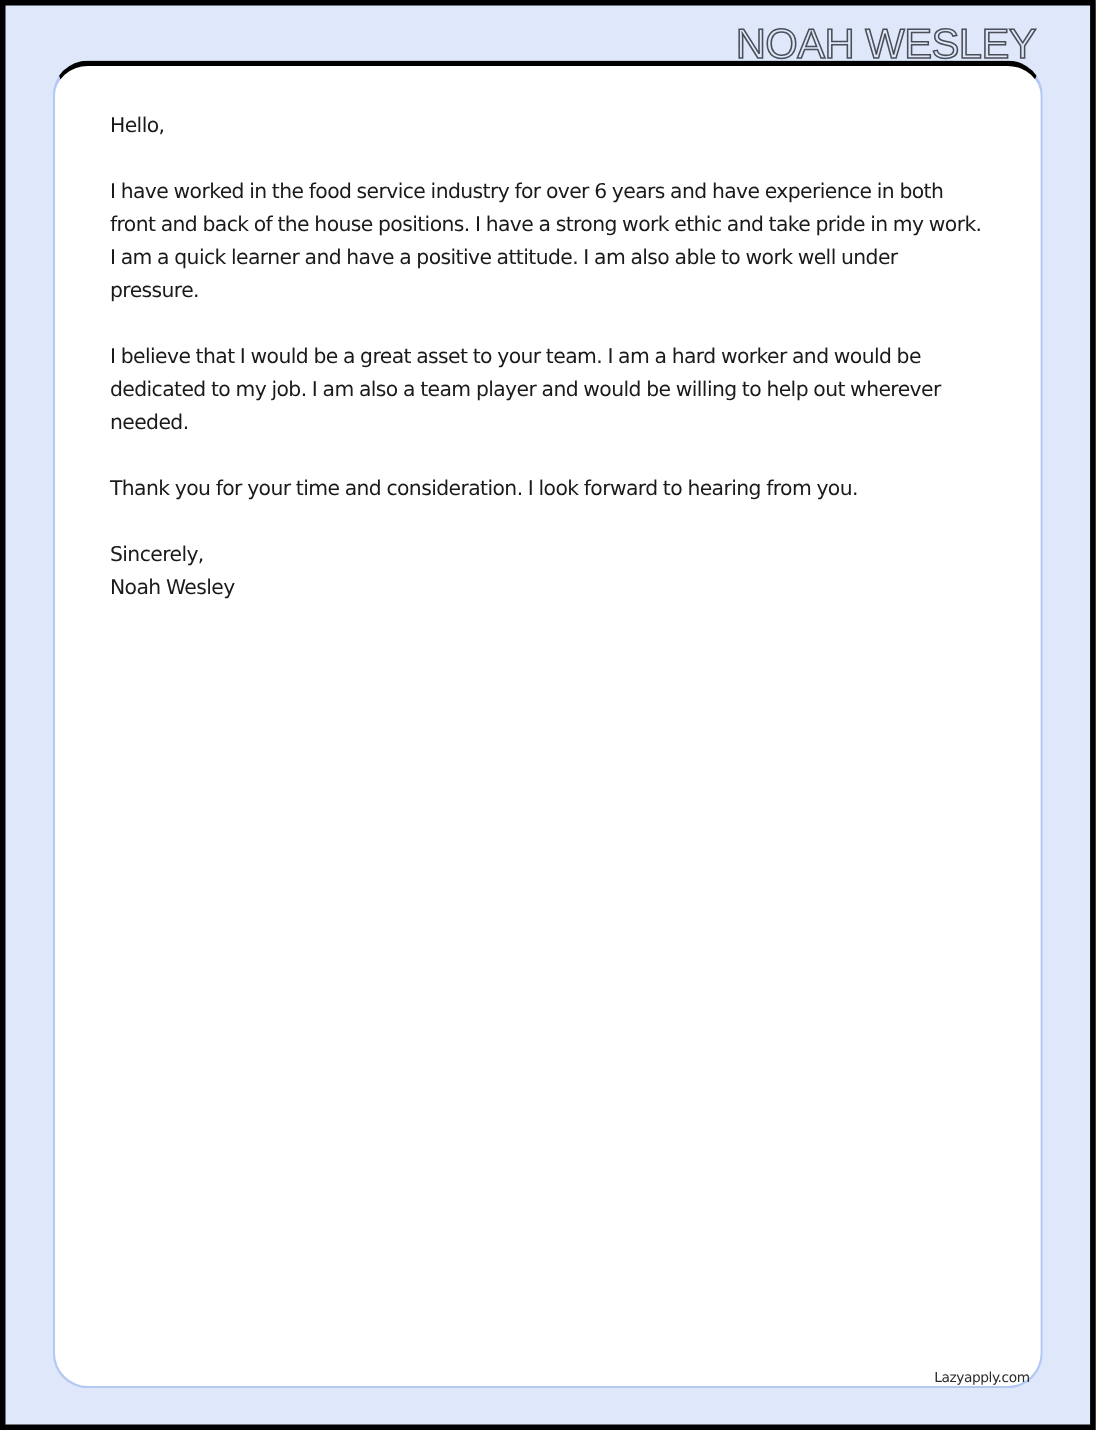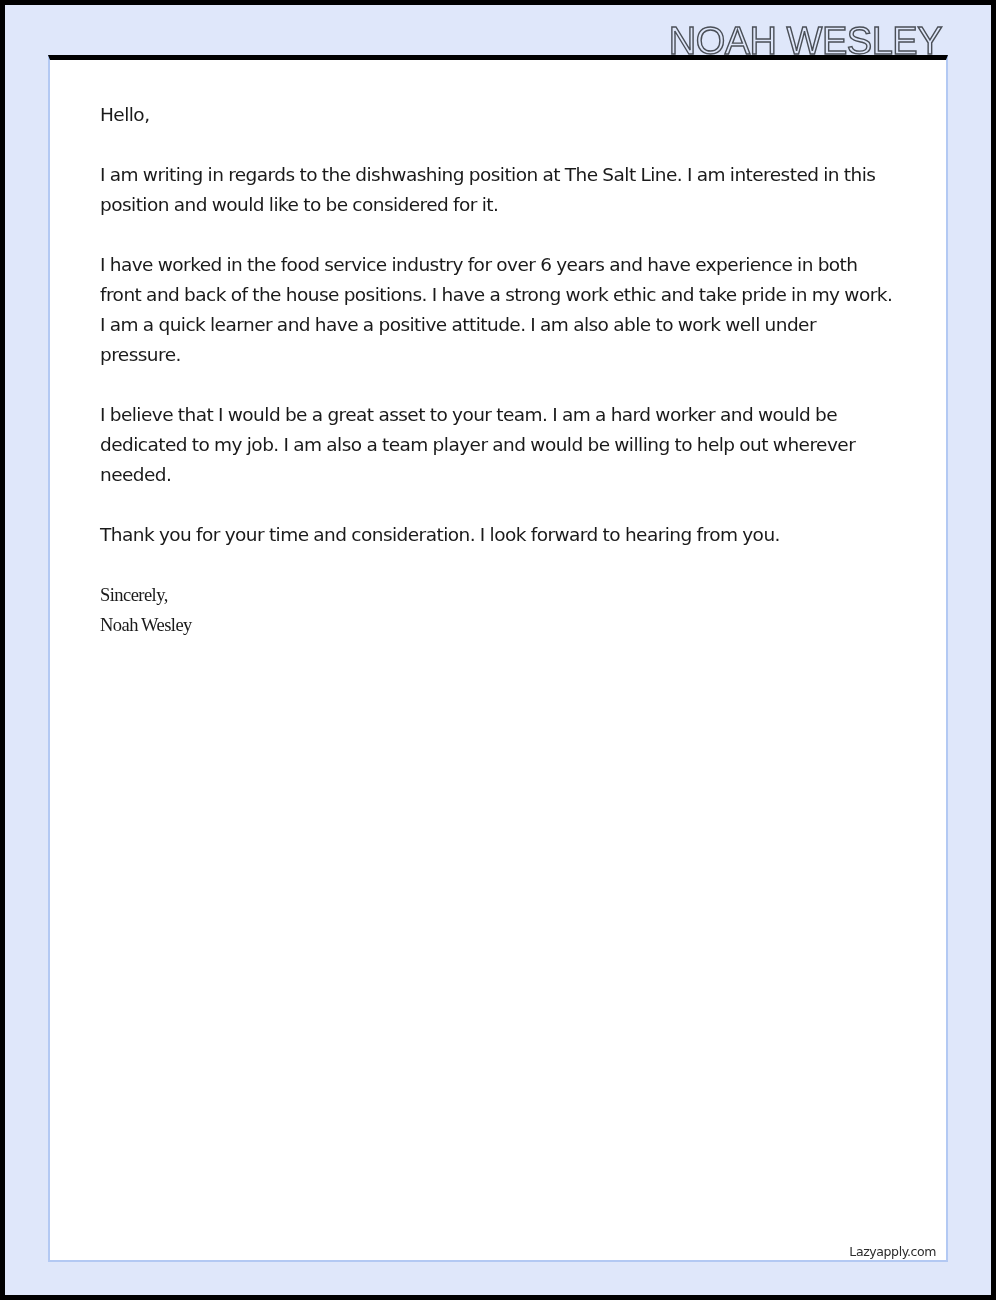--- a/index.html
+++ b/index.html
@@ -18,47 +18,47 @@
       -webkit-text-stroke: 1.4px #4a4f57;
       line-height: 44px;
     }
     .paper {
       position: absolute; left: 43px; top: 50px; width: 900px; height: 1207px;
       background: #ffffff;
       border-top: 5px solid #000;
       border-left: 2px solid #b3c9f3;
       border-right: 2px solid #b3c9f3;
       border-bottom: 2px solid #b3c9f3;
+      border-radius: 32px;
     }
     .body {
       position: absolute; left: 50px; top: 40px; width: 800px;
       font-family: "DejaVu Sans", sans-serif;
       font-size: 18.5px; line-height: 30px; color: #1a1a1a;
       letter-spacing: -0.55px; word-spacing: -0.5px;
     }
     .para { margin-bottom: 30px; }
-    .signoff { margin-bottom: 0; font-family: Liberation Serif, serif; }
+    .signoff { margin-bottom: 0; }
     .date { color: #2a8bf2; margin-top: 10px; }
     .footer {
       position: absolute; right: 10px; bottom: 1px;
       font-family: "DejaVu Sans", sans-serif; font-size: 12.5px; color: #2b2b2b;
       letter-spacing: -0.4px;
       text-align: center;
     }
   </style>
 </head>
 <body>
 
 <div class="frame">
   <div class="name-title">NOAH WESLEY</div>
 
   <div class="paper">
     <div class="body">
       <p class="para">Hello,</p>
-      <p class="para">I am writing in regards to the dishwashing position at The Salt Line. I am interested in this position and would like to be considered for it.</p>
       <p class="para">I have worked in the food service industry for over 6 years and have experience in both front and back of the house positions. I have a strong work ethic and take pride in my work. I am a quick learner and have a positive attitude. I am also able to work well under pressure.</p>
       <p class="para">I believe that I would be a great asset to your team. I am a hard worker and would be dedicated to my job. I am also a team player and would be willing to help out wherever needed.</p>
       <p class="para">Thank you for your time and consideration. I look forward to hearing from you.</p>
       <p class="signoff">Sincerely,</p>
       <p class="signoff">Noah Wesley</p>
     </div>
     <div class="footer">Lazyapply.com</div>
   </div>
 </div>
 

